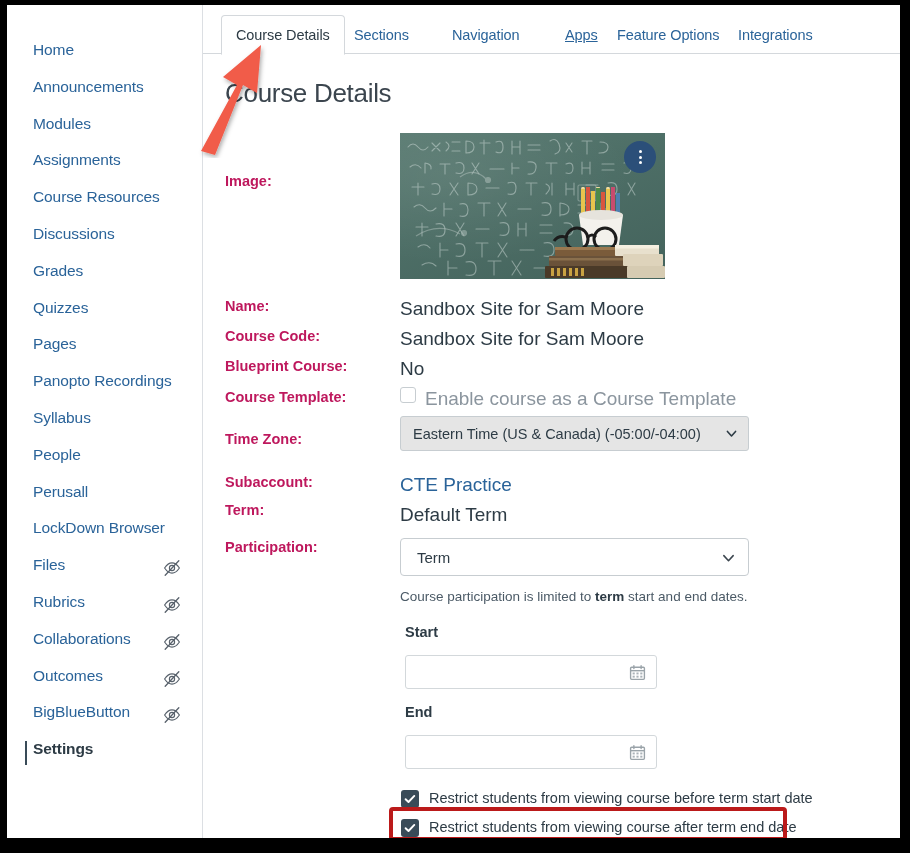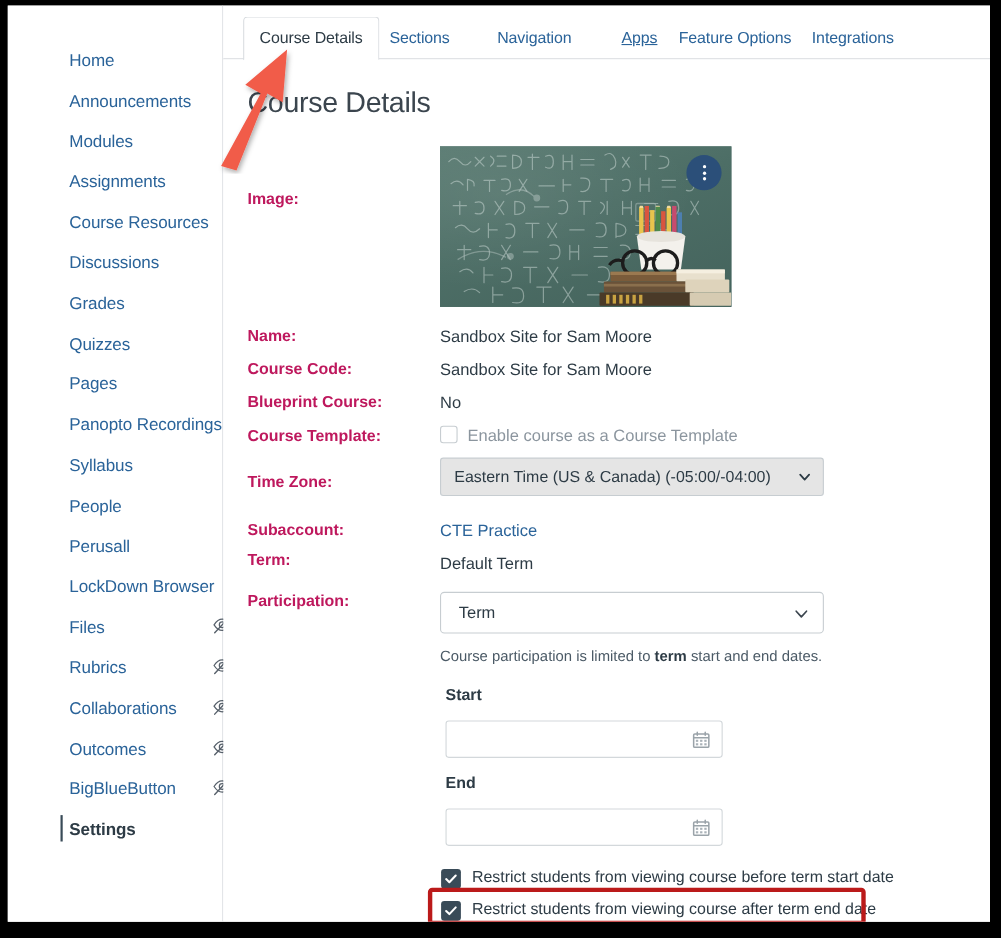--- a/index.html
+++ b/index.html
@@ -23,23 +23,22 @@
     left: 0; top: 0;
     width: 196px; height: 833px;
     background: #ffffff;
     border-right: 1px solid #dcdfe3;
   }
   .nav-item {
     position: absolute;
     left: 26px;
     height: 24px;
     display: flex;
-    align-items: flex-end;
+    align-items: flex-start;
     width: 170px;
-    margin-left: 30px;
   }
   .nav-label {
     font-size: 15.5px;
     color: #2a6399;
     letter-spacing: -0.1px;
     white-space: nowrap;
   }
   .nav-item.active .nav-label {
     color: #2d3b45;
     font-weight: bold;
@@ -126,21 +125,21 @@
     position: absolute;
     left: 22px;
     font-size: 14.5px;
     color: #be185d;
     font-weight: bold;
     white-space: nowrap;
   }
   .frow-value {
     position: absolute;
     left: 197px;
-    font-size: 15px;
+    font-size: 19px;
     color: #2d3b45;
     white-space: nowrap;
   }
   .frow-value.link { color: #2a6399; }
   .frow-value.muted { color: #8b959e; }
 
   
   #course-image {
     position: absolute;
     left: 197px; top: 79px;

